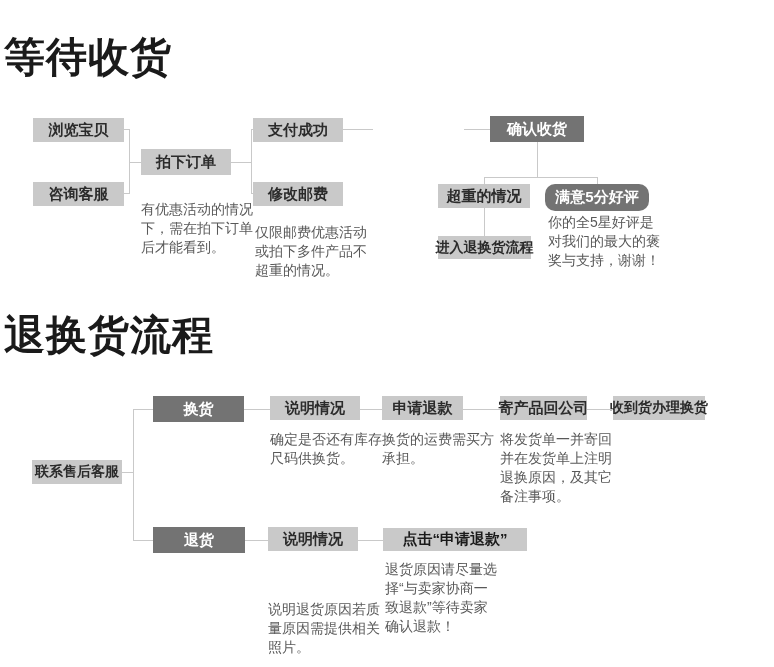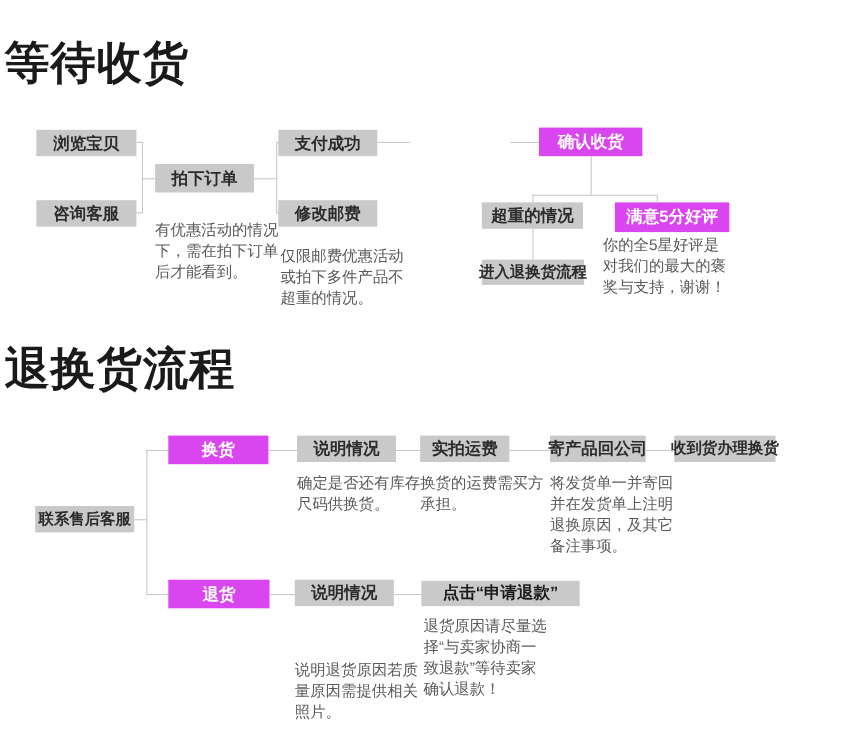--- a/index.html
+++ b/index.html
@@ -9,21 +9,21 @@
   }
   .title{
     position:absolute;left:4px;color:#1a1a1a;font-size:41px;font-weight:800;
     letter-spacing:1px;white-space:nowrap;
   }
   .node{
     position:absolute;background:#c9c9c9;color:#2b2b2b;font-size:15px;font-weight:700;
     display:flex;align-items:center;justify-content:center;white-space:nowrap;
     box-sizing:border-box;
   }
-  .node.red{background:#d946ef;color:#ffffff;}
+  .node.red{background:#737373;color:#ffffff;}
   .line{position:absolute;background:#c9c9c9;}
   .line.h{height:1px;}
   .line.v{width:1px;}
   .note{
     position:absolute;color:#595959;font-size:14px;line-height:19px;
     white-space:pre-line;
   }
 </style>
 </head>
 <body>
@@ -32,21 +32,21 @@
 
   <div class="title" style="top:30px;">等待收货</div>
 
   <div class="node" style="left:33px;top:118px;width:91px;height:24px;">浏览宝贝</div>
   <div class="node" style="left:33px;top:182px;width:91px;height:24px;">咨询客服</div>
   <div class="node" style="left:141px;top:149px;width:90px;height:26px;">拍下订单</div>
   <div class="node" style="left:253px;top:118px;width:90px;height:24px;">支付成功</div>
   <div class="node" style="left:253px;top:182px;width:90px;height:24px;">修改邮费</div>
   <div class="node red" style="left:490px;top:116px;width:94px;height:26px;">确认收货</div>
   <div class="node" style="left:438px;top:184px;width:92px;height:24px;">超重的情况</div>
-  <div class="node red" style="left:559px;top:184px;width:104px;height:27px;">满意5分好评</div>
+  <div class="node red" style="left:545px;top:184px;width:104px;height:27px;border-radius:10px;">满意5分好评</div>
   <div class="node" style="left:438px;top:236px;width:93px;height:23px;font-size:14px;">进入退换货流程</div>
 
   <div class="line h" style="left:124px;top:129px;width:5px;"></div>
   <div class="line h" style="left:124px;top:193px;width:5px;"></div>
   <div class="line v" style="left:129px;top:129px;height:65px;"></div>
   <div class="line h" style="left:129px;top:162px;width:12px;"></div>
   <div class="line h" style="left:231px;top:162px;width:20px;"></div>
   <div class="line v" style="left:251px;top:129px;height:65px;"></div>
   <div class="line h" style="left:251px;top:129px;width:4px;"></div>
   <div class="line h" style="left:251px;top:193px;width:4px;"></div>
@@ -66,21 +66,21 @@
 超重的情况。</div>
   <div class="note" style="left:548px;top:213px;">你的全5星好评是
 对我们的最大的褒
 奖与支持，谢谢！</div>
 
   <div class="title" style="top:308px;">退换货流程</div>
 
   <div class="node" style="left:32px;top:460px;width:90px;height:24px;font-size:14px;">联系售后客服</div>
   <div class="node red" style="left:153px;top:396px;width:91px;height:26px;">换货</div>
   <div class="node" style="left:270px;top:396px;width:90px;height:24px;">说明情况</div>
-  <div class="node" style="left:382px;top:396px;width:81px;height:24px;">实拍运费</div>
+  <div class="node" style="left:382px;top:396px;width:81px;height:24px;">申请退款</div>
   <div class="node" style="left:500px;top:396px;width:87px;height:24px;">寄产品回公司</div>
   <div class="node" style="left:613px;top:396px;width:92px;height:24px;font-size:14px;">收到货办理换货</div>
   <div class="node red" style="left:153px;top:527px;width:92px;height:26px;">退货</div>
   <div class="node" style="left:268px;top:527px;width:90px;height:24px;">说明情况</div>
   <div class="node" style="left:383px;top:528px;width:144px;height:23px;color:#1a1a1a;">点击“申请退款”</div>
 
   <div class="line h" style="left:122px;top:472px;width:11px;"></div>
   <div class="line v" style="left:133px;top:409px;height:131px;"></div>
   <div class="line h" style="left:133px;top:409px;width:20px;"></div>
   <div class="line h" style="left:133px;top:540px;width:20px;"></div>

